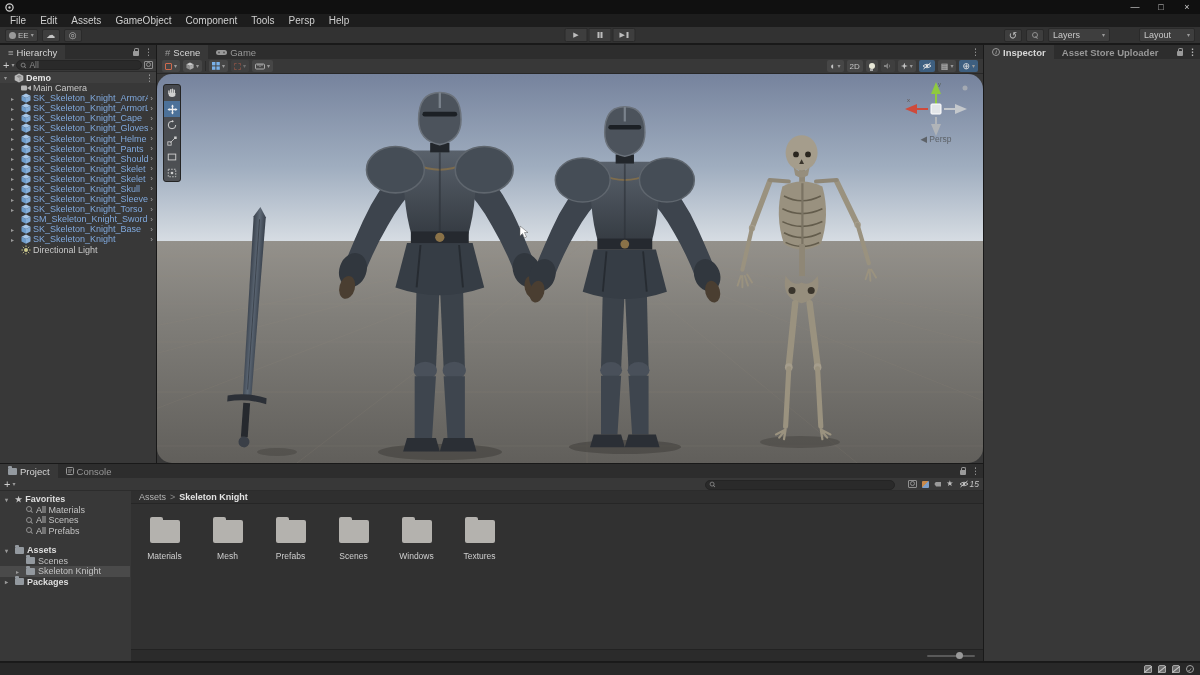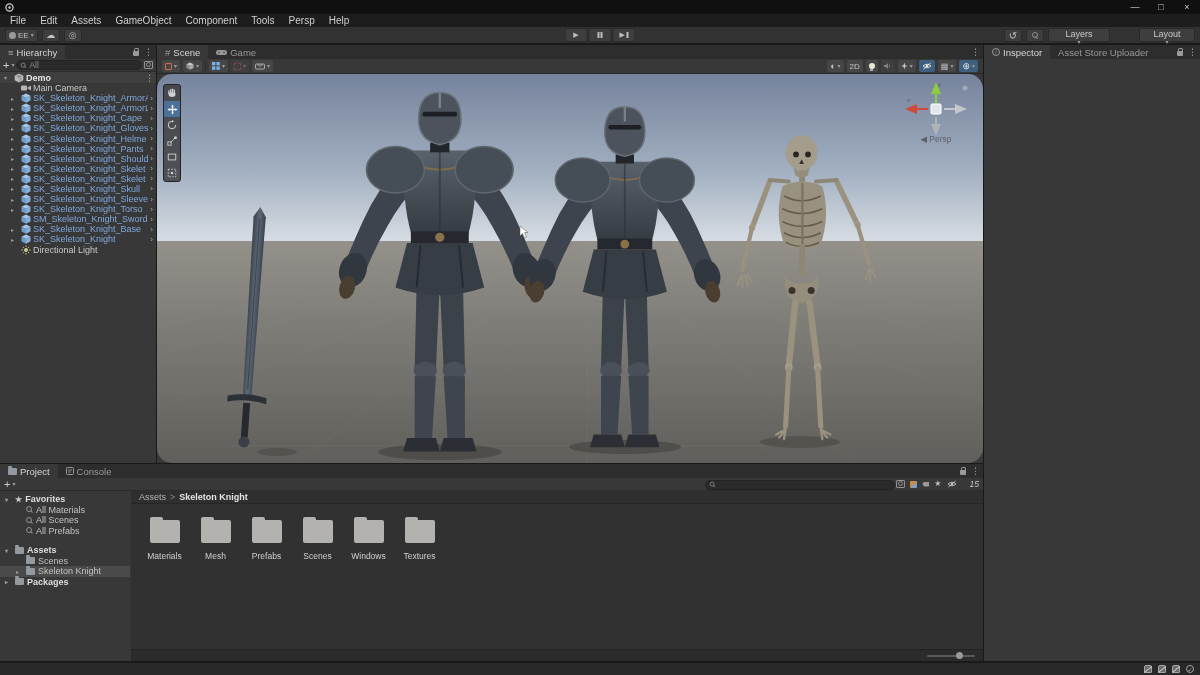--- a/index.html
+++ b/index.html
@@ -36,21 +36,21 @@
   #tb-right { position:absolute; right:5px; }
   .tb-btn { height:13px; min-width:18px; background:#3e3e3e; border:1px solid #2a2a2a; border-radius:2px;
     display:flex; align-items:center; justify-content:center; gap:2px; padding:0 3px; color:#c2c2c2; font-size:8px; }
   .pb { width:23px; height:14px; background:#3e3e3e; border:1px solid #2a2a2a;
     display:flex; align-items:center; justify-content:center; gap:1.5px; color:#bdbdbd; font-size:7px; }
   .pb:first-child { border-radius:2px 0 0 2px; } .pb:last-child { border-radius:0 2px 2px 0; }
   .bar { width:2px; height:6px; background:#bdbdbd; display:inline-block; }
   .caret { font-size:6px; color:#9a9a9a; line-height:1; }
   .avatar { width:7px; height:7px; border-radius:50%; background:#9a9a9a; display:inline-block; }
   .dd { height:14px; background:#3e3e3e; border:1px solid #2a2a2a; border-radius:2px; display:flex;
-    align-items:center; justify-content:space-between; padding:0 4px; font-size:9px; color:#c9c9c9;flex-direction:column; }
+    align-items:center; justify-content:space-between; padding:0 4px; font-size:9px; color:#c9c9c9; }
   .dd-layers { width:62px; } .dd-layout { width:56px;margin-left:25px; }
 
   
   .panel { position:absolute; background:#383838; }
   .tabbar { height:14px; background:#2d2d2d; display:flex; align-items:flex-end; position:relative; }
   .tab { height:14px; padding:0 8px; display:flex; align-items:center; gap:3px; font-size:9.5px; color:#989898; background:#2d2d2d; }
   .tab.active { background:#383838; color:#d6d6d6; }
   .tab-right { position:absolute; right:3px; top:0; height:14px; display:flex; align-items:center; gap:5px; color:#aaa; }
   .kebab { font-size:9px; color:#b5b5b5; }
   .lock { width:6px; height:5px; background:#9a9a9a; border-radius:1px; position:relative; display:inline-block; margin-top:2px; }
@@ -110,35 +110,35 @@
 
   #toolstrip { position:absolute; left:6px; top:10px; width:18px; background:#383838cc;
     border:1px solid #242424; border-radius:3px; overflow:hidden; }
   .ts-btn { width:16px; height:16px; display:flex; align-items:center; justify-content:center; }
   .ts-btn.selected { background:#4c7199; }
 
   #gizmo { position:absolute; right:10px; top:4px; width:74px; text-align:center; }
   #persp-label { color:#5d6268; font-size:8.5px; margin-top:-4px; }
 
   
-  #inspector { top:45px; left:984px; width:216px; height:616px; }
+  #inspector { top:45px; left:984px; width:216px; height:616px;font-weight:bold; }
   .info-circle { width:8px; height:8px; border-radius:50%; border:1px solid #9a9a9a; color:#9a9a9a;
     font-size:6px; display:flex; align-items:center; justify-content:center; font-style:italic; }
 
   
   #bottom-panel { top:464px; left:0; width:983px; height:197px; }
   #project-toolbar { height:13px; background:#383838; border-bottom:1px solid #2c2c2c; position:relative;
     display:flex; align-items:center; padding:0 4px; gap:2px; }
   #proj-search { position:absolute; left:705px; width:190px; top:1.5px; }
   #proj-tools { position:absolute; right:4px; top:1px; display:flex; align-items:center; gap:5px; }
   .tag-ico { width:7px; height:5px; background:#9a9a9a; display:inline-block;
     clip-path: polygon(0 50%, 25% 0, 100% 0, 100% 100%, 25% 100%); }
   .store-ico { width:7px; height:7px; display:inline-block; background:linear-gradient(135deg,#c98a4b 50%,#7e9ec7 50%); border-radius:1px; }
   .star-ico { color:#bdbdbd; font-size:8px; line-height:1; }
-  .eye-count { display:flex; align-items:center; gap:13px; color:#c5c5c5; font-size:8.5px;font-style:italic; }
+  .eye-count { display:flex; align-items:center; gap:1px; color:#c5c5c5; font-size:8.5px;font-style:italic; }
 
   #proj-tree { position:absolute; top:27px; left:0; width:130px; bottom:0; background:#383838; padding-top:3px; }
   .p-row { height:10.5px; display:flex; align-items:center; gap:3px; padding-left:5px; font-size:9px; color:#c2c2c2; }
   .p-row[data-ind="1"] { padding-left:16px; }
   .p-row[data-sel="y"] { background:#4a4a4a; }
   .p-row[data-bold="y"] { color:#dedede; font-weight:bold; }
   .p-row[data-gap="y"] { margin-top:9px; }
   .p-arrow { width:7px; font-size:6px; color:#999; flex:none; }
   .p-arrow::before { content:"▸"; }
   .p-row[data-arrow="open"] .p-arrow::before { content:"▾"; }
@@ -146,21 +146,21 @@
   .p-ico { display:none; }
   .p-row[data-icon="star"] .ico-star { display:inline; color:#c5c5c5; font-size:8px; }
   .p-row[data-icon="search"] .ico-search { display:inline-block; }
   .p-row[data-icon="folder"] .ico-folder { display:inline-block; }
 
   #proj-content { position:absolute; top:27px; left:131px; right:0; bottom:0; background:#313131; }
   #breadcrumb { height:13px; background:#2f2f2f; border-bottom:1px solid #262626;
     display:flex; align-items:center; gap:4px; padding:0 8px; font-size:9px; color:#b5b5b5; }
   #breadcrumb .current { color:#e3e3e3; font-weight:bold; }
   #folder-grid { position:absolute; top:13px; left:0; right:0; bottom:12px; display:flex;
-    align-items:flex-start; padding:12px 10px; gap:4px; flex-wrap:wrap; }
+    align-items:flex-start; padding:12px 10px; gap:16px; flex-wrap:wrap; }
   .folder { width:47px; text-align:center; }
   .folder-icon-big { width:30px; height:23px; background:#b4b2ae; border-radius:2px; position:relative; margin:4px auto 0; }
   .folder-icon-big::before { content:""; position:absolute; top:-3px; left:0; width:13px; height:5px;
     background:#b4b2ae; border-radius:2px 2px 0 0; }
   .folder-label { margin-top:8px; font-size:8.5px; color:#cfcfcf; }
   #proj-bottombar { position:absolute; bottom:0; left:0; right:0; height:12px; background:#2b2b2b; border-top:1px solid #222; }
   #zoom-slider { position:absolute; right:8px; top:4.5px; width:48px; height:2px; background:#5a5a5a; border-radius:1px; }
   #zoom-knob { position:absolute; left:60%; top:-2.5px; width:7px; height:7px; border-radius:50%; background:#9a9a9a; }
 
   

